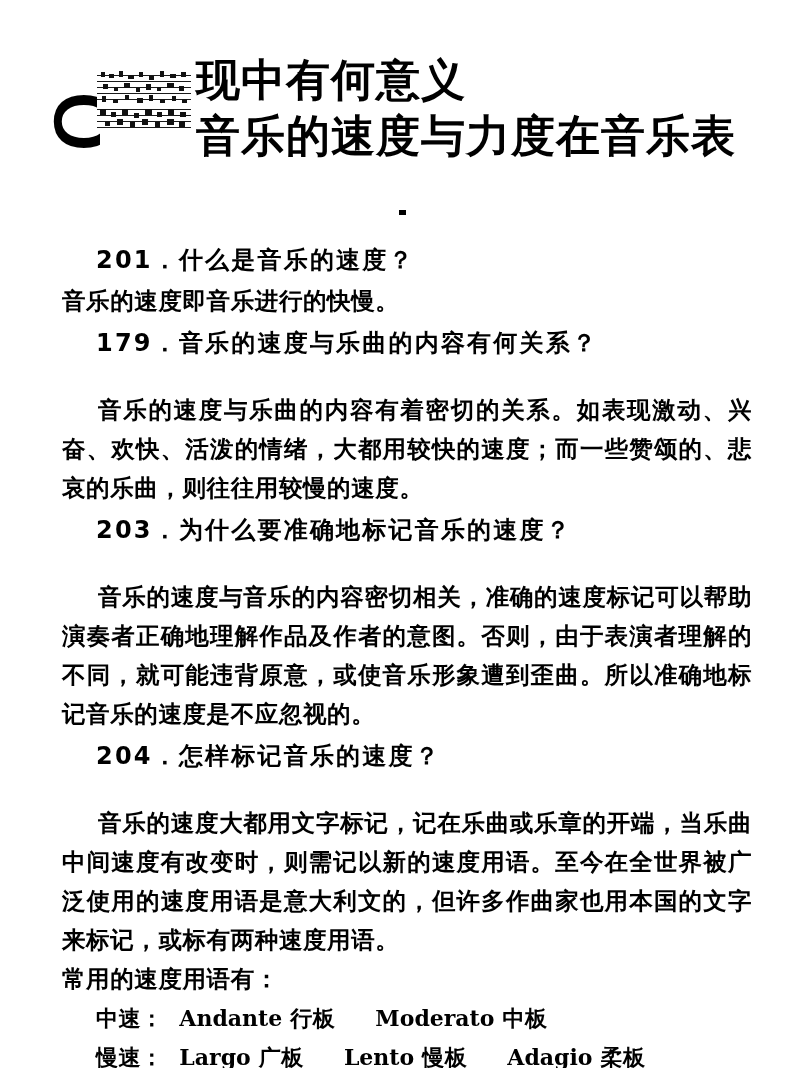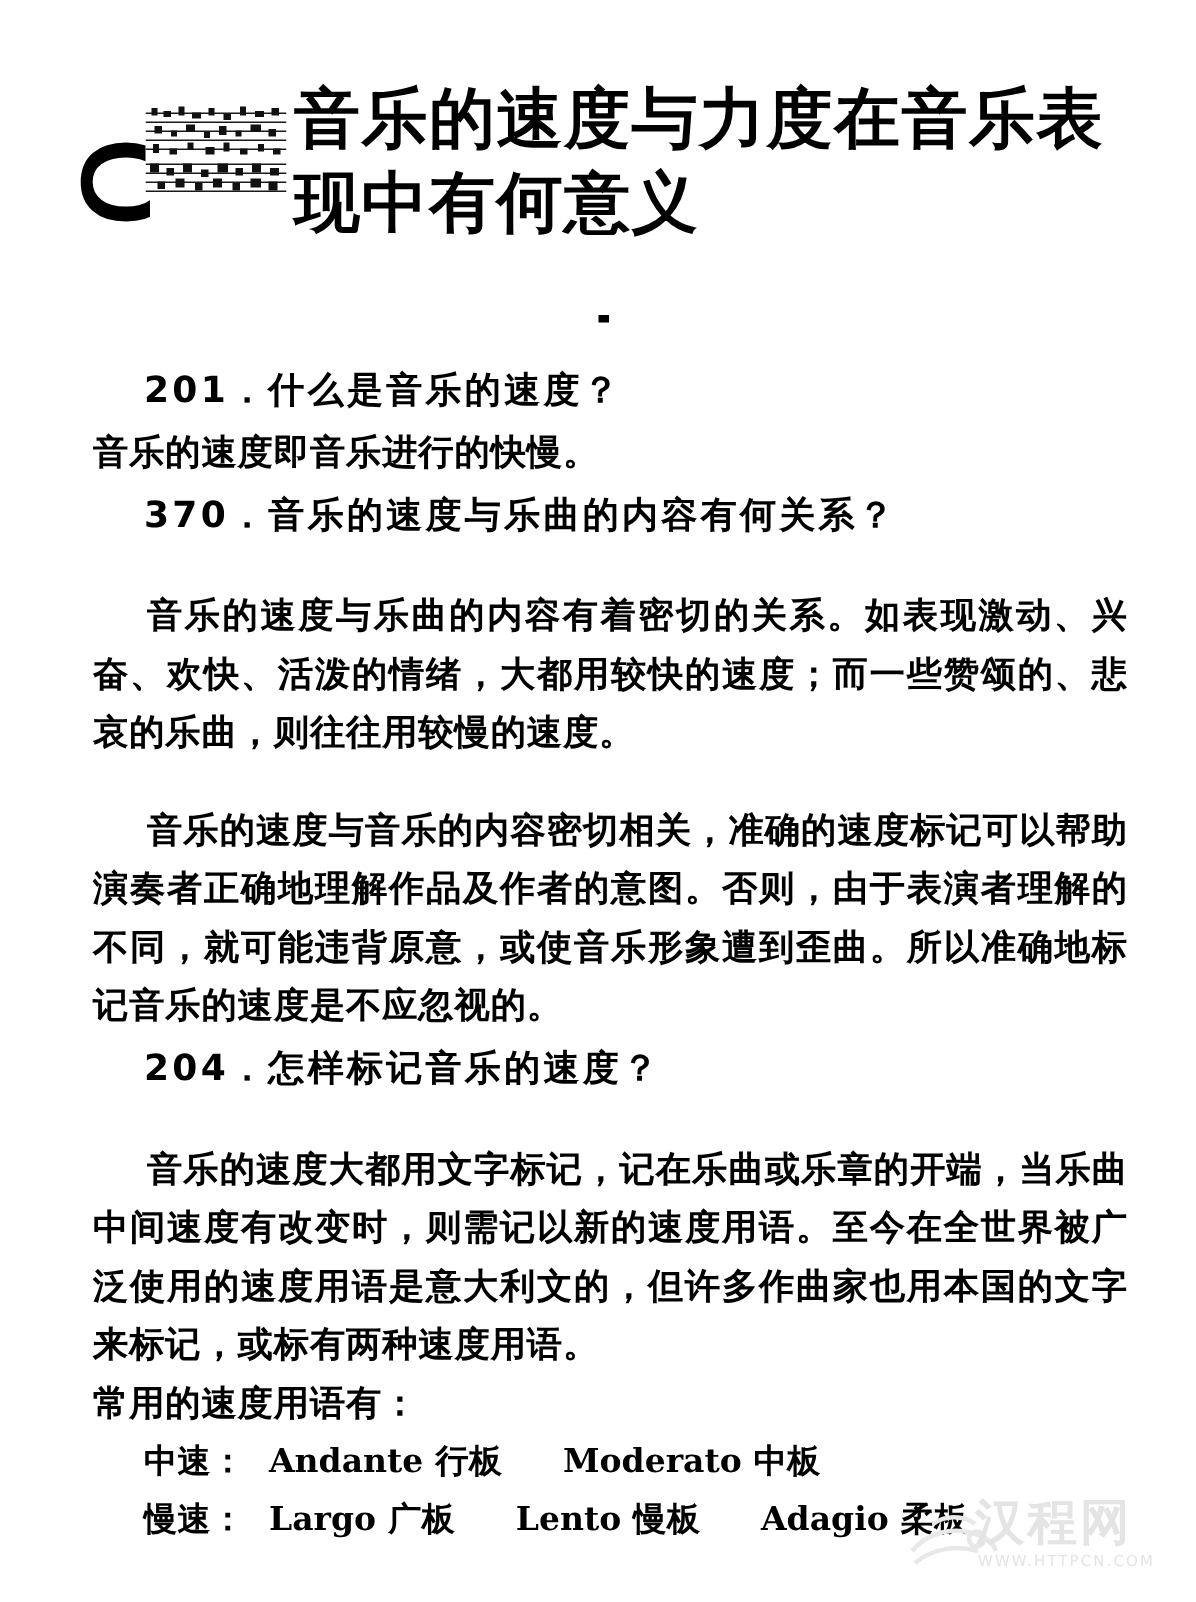--- a/index.html
+++ b/index.html
@@ -234,54 +234,43 @@
       <div class="speck" style="left:8px;  top:52px; width:5px; height:5px;"></div>
       <div class="speck" style="left:20px; top:50px; width:6px; height:6px;"></div>
       <div class="speck" style="left:33px; top:53px; width:5px; height:5px;"></div>
       <div class="speck" style="left:45px; top:50px; width:6px; height:6px;"></div>
       <div class="speck" style="left:58px; top:53px; width:5px; height:5px;"></div>
       <div class="speck" style="left:70px; top:50px; width:7px; height:6px;"></div>
       <div class="speck" style="left:82px; top:52px; width:6px; height:6px;"></div>
     </div>
 
     <div class="title-block">
+      <div class="title-line">现中有何意义</div>
       <div class="title-line">音乐的速度与力度在音乐表</div>
-      <div class="title-line">现中有何意义</div>
     </div>
   </div>
 
   <div class="title-dot"></div>
 
   <div class="content">
 
     <div class="q-heading">201．什么是音乐的速度？</div>
     <div class="para noindent">音乐的速度即音乐进行的快慢。</div>
 
-    <div class="q-heading">370．音乐的速度与乐曲的内容有何关系？</div>
+    <div class="q-heading">179．音乐的速度与乐曲的内容有何关系？</div>
     <div class="para indent">音乐的速度与乐曲的内容有着密切的关系。如表现激动、兴奋、欢快、活泼的情绪，大都用较快的速度；而一些赞颂的、悲哀的乐曲，则往往用较慢的速度。</div>
 
+    <div class="q-heading">203．为什么要准确地标记音乐的速度？</div>
     <div class="para indent">音乐的速度与音乐的内容密切相关，准确的速度标记可以帮助演奏者正确地理解作品及作者的意图。否则，由于表演者理解的不同，就可能违背原意，或使音乐形象遭到歪曲。所以准确地标记音乐的速度是不应忽视的。</div>
 
     <div class="q-heading">204．怎样标记音乐的速度？</div>
     <div class="para indent">音乐的速度大都用文字标记，记在乐曲或乐章的开端，当乐曲中间速度有改变时，则需记以新的速度用语。至今在全世界被广泛使用的速度用语是意大利文的，但许多作曲家也用本国的文字来标记，或标有两种速度用语。</div>
 
     <div class="para noindent">常用的速度用语有：</div>
 
     <div id="tempo-terms">
         <div class="term-line"><span>中速：</span><span>  </span><span class="latin">Andante</span><span> </span><span>行板</span><span>     </span><span class="latin">Moderato</span><span> </span><span>中板</span></div>
         <div class="term-line"><span>慢速：</span><span>  </span><span class="latin">Largo</span><span> </span><span>广板</span><span>     </span><span class="latin">Lento</span><span> </span><span>慢板</span><span>     </span><span class="latin">Adagio</span><span> </span><span>柔板</span></div>
       </div>
   </div>
 
-  <div class="watermark">
-    <div class="wm-swirl">
-      <svg width="62" height="44" viewBox="0 0 62 44">
-        <path d="M2 30 C12 18, 28 14, 42 18 C50 20, 56 24, 58 30" stroke="#e8e8e8" stroke-width="3" fill="none"></path>
-        <path d="M4 38 C16 28, 32 26, 46 30" stroke="#e8e8e8" stroke-width="3" fill="none"></path>
-        <path d="M16 12 C24 6, 36 6, 44 12" stroke="#e8e8e8" stroke-width="3" fill="none"></path>
-        <circle cx="45" cy="22" r="5" fill="none" stroke="#e8e8e8" stroke-width="3"></circle>
-      </svg>
-    </div>
-    <div class="wm-text">汉程网</div>
-    <div class="wm-url">WWW.HTTPCN.COM</div>
-  </div>
 
 </div>
 
 </body></html>

